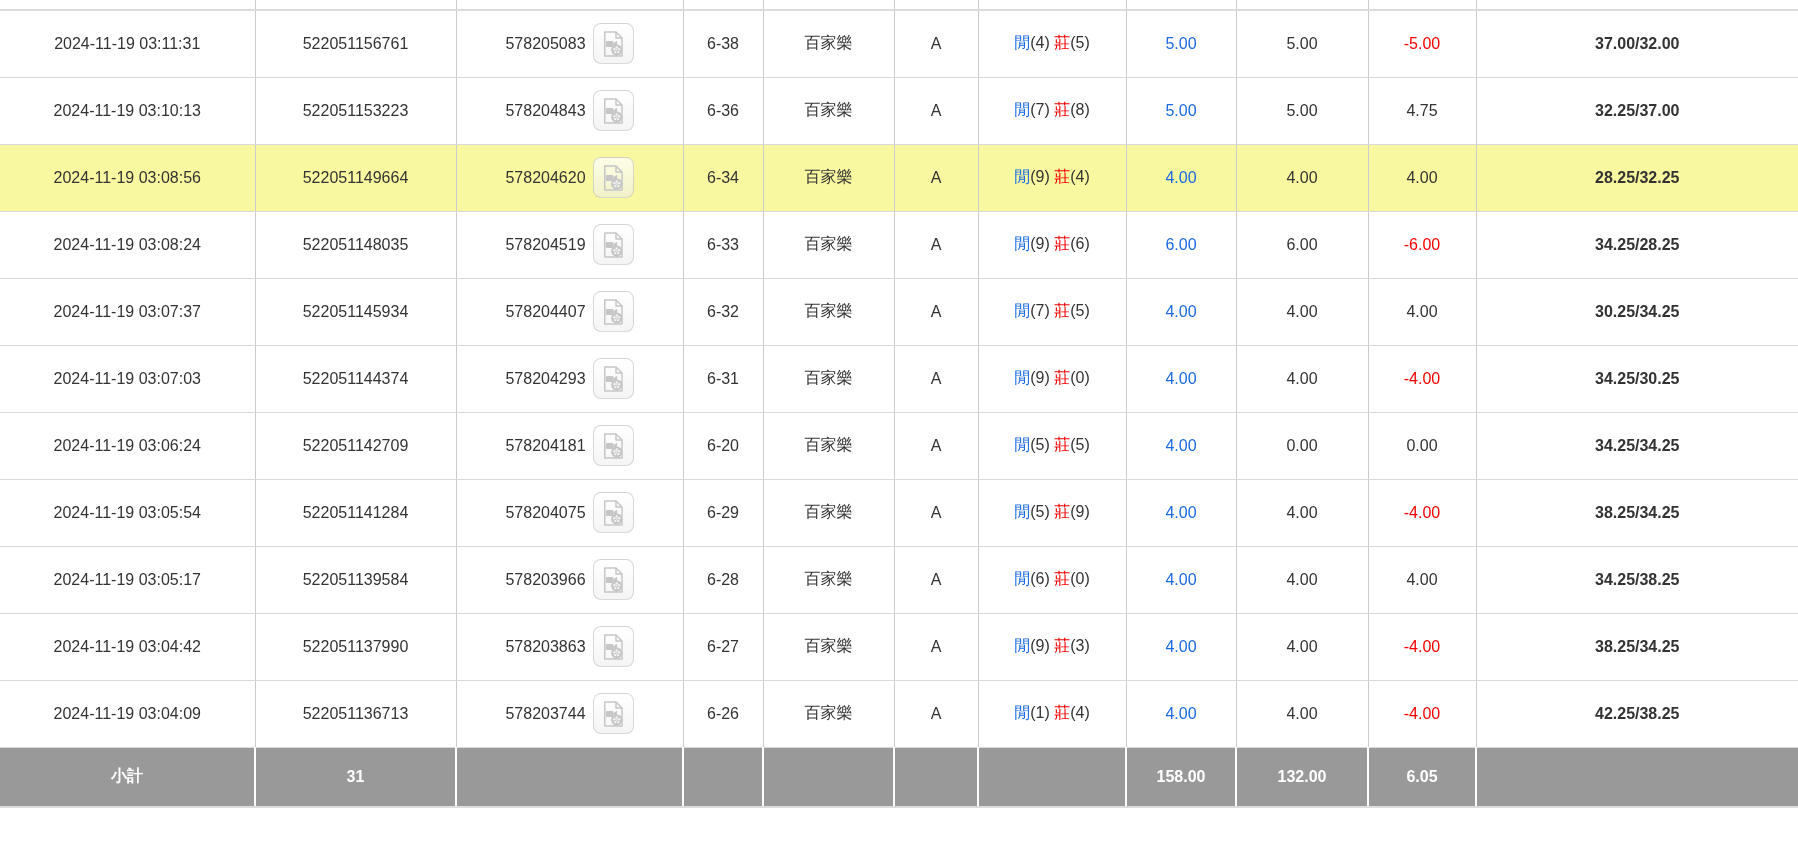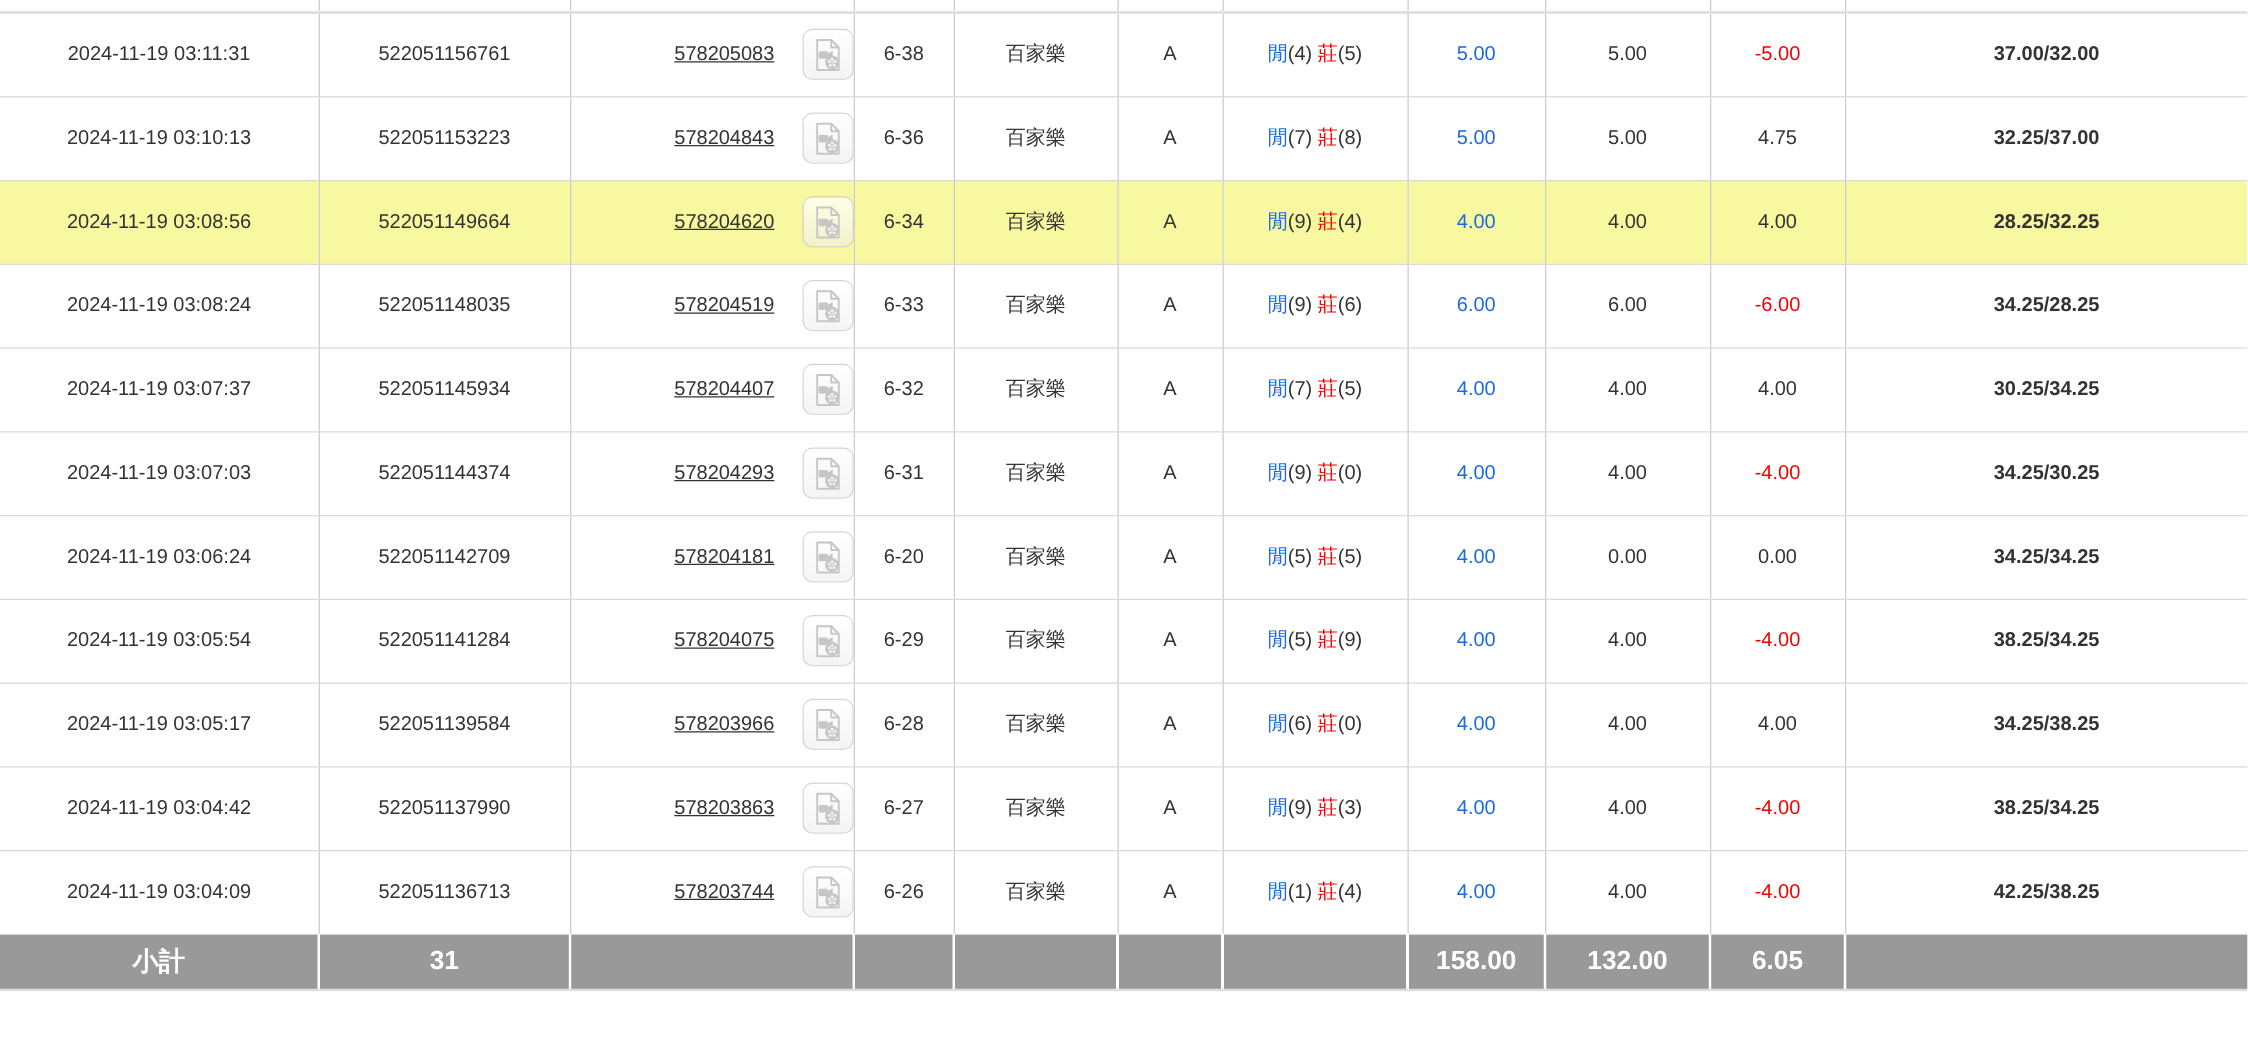--- a/index.html
+++ b/index.html
@@ -26,39 +26,39 @@
     vertical-align:middle;
     font-size:16px;
     border-right:1px solid var(--grid-line);
     overflow:hidden;
     white-space:nowrap;
   }
   td:last-child{border-right:none;font-weight:bold;}
   tr.cut-row td{height:10px;border-bottom:2px solid #dcdcdc;}
   tbody.data tr td{height:67px;border-bottom:1px solid var(--row-line);}
   tbody.data tr.hl td{background:var(--highlight);}
-  .round-wrap{display:flex;align-items:center;justify-content:flex-end;gap:22px;text-decoration:underline;}
+  .round-wrap{display:flex;align-items:center;justify-content:center;gap:7px;}
   .video-btn{
     width:41px;height:41px;
     border:1px solid rgba(150,150,150,0.35);
     border-radius:8px;
     background:linear-gradient(rgba(255,255,255,0.75),rgba(236,236,236,0.55));
     display:inline-flex;align-items:center;justify-content:center;
     cursor:pointer;padding:0;
   }
   .p-label{color:var(--player-blue);}
   .b-label{color:var(--banker-red);}
   .bet-link{color:var(--link-blue);cursor:pointer;}
   .winloss.neg{color:var(--negative-red);}
   tfoot.sum td{
-    height:45px;
+    height:60px;
     background:var(--footer-bg);
     color:#ffffff;
     font-weight:bold;
-    font-size:21px;
+    font-size:16px;
     border-right:2px solid #ffffff;
     border-top:2px solid #ffffff;
   }
   tfoot.sum tr:first-child td{border-top:1px solid var(--grid-line);}
   tfoot.sum tr:last-child td{border-bottom:2px solid #dddddd;}
   tfoot.sum td:last-child{border-right:none;}
 </style>
 </head>
 <body>
 

